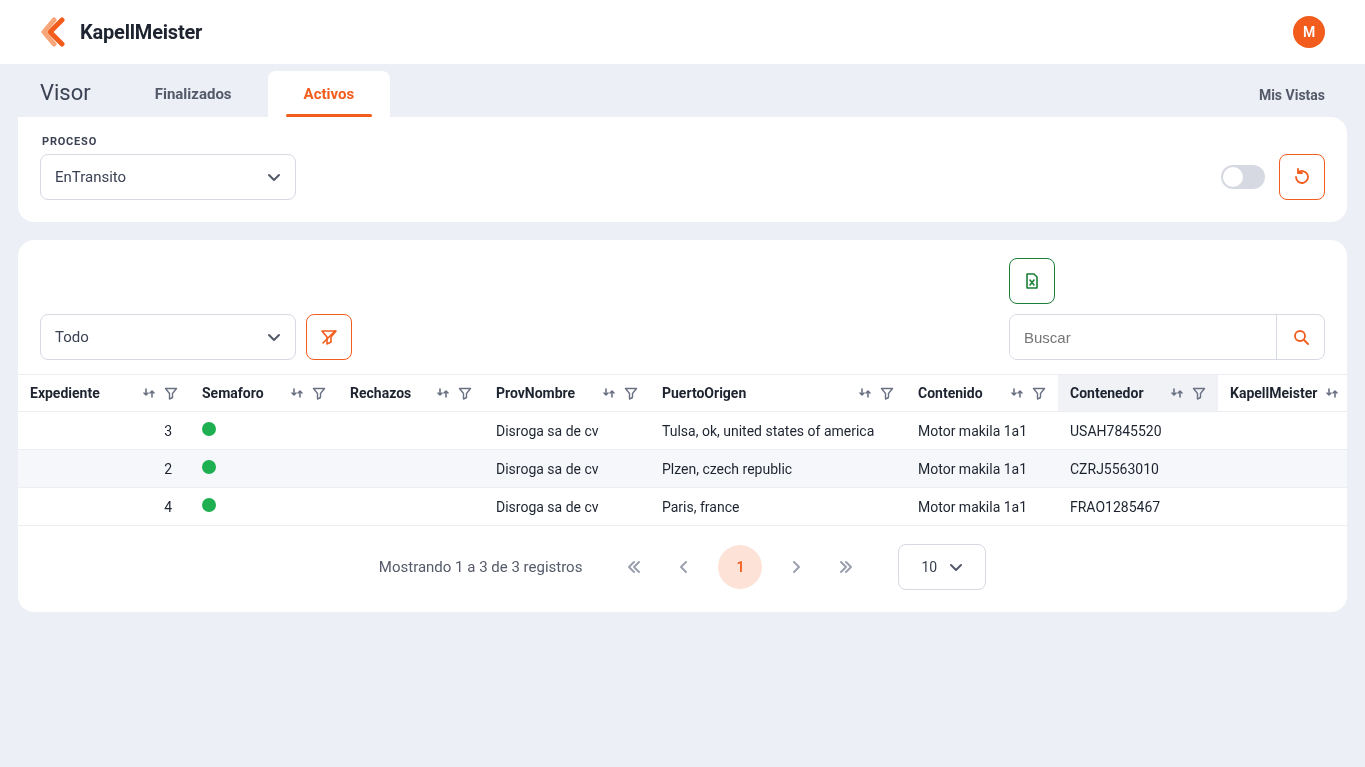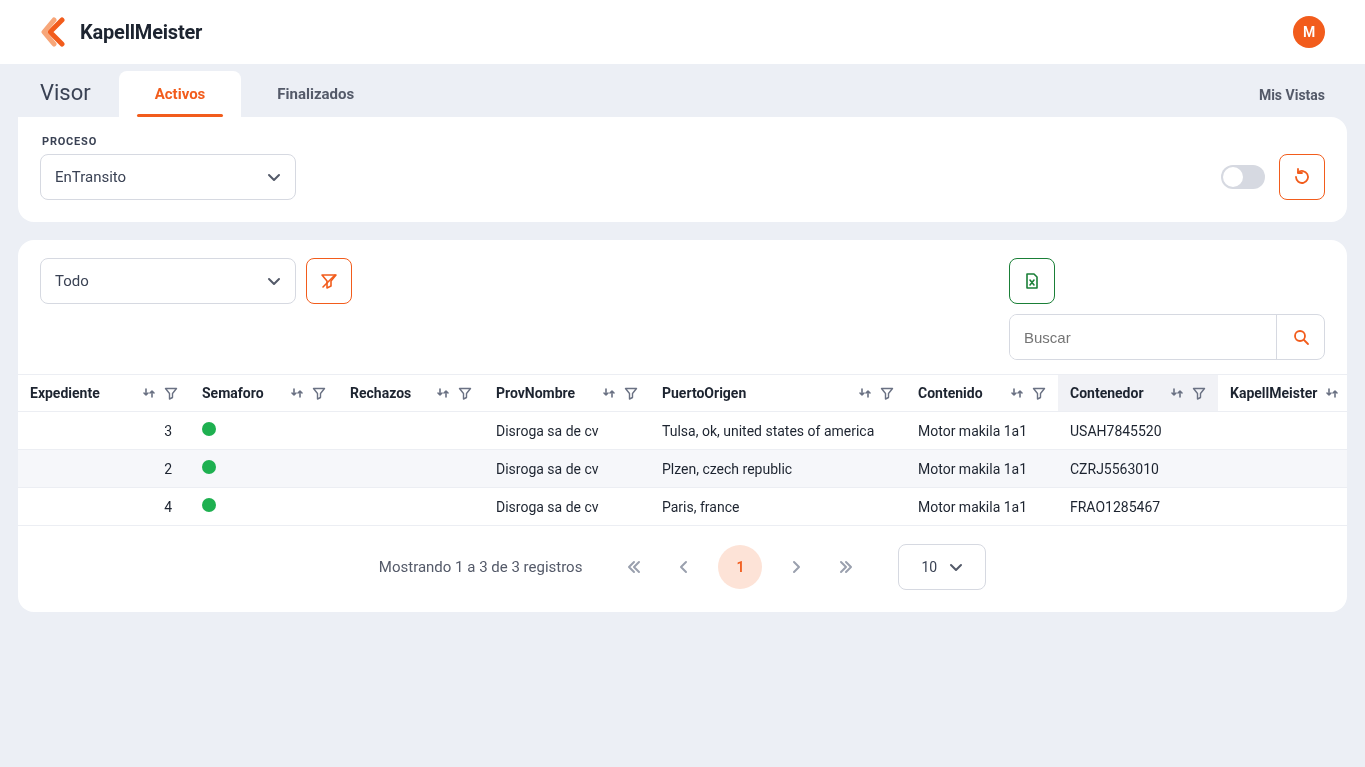--- a/index.html
+++ b/index.html
@@ -96,21 +96,21 @@
 
   
   .table-card {
     margin: 8px 18px 0 18px;
     background: #ffffff;
     border-radius: 16px;
     padding: 18px 0 22px 0;
     overflow: hidden;
   }
   .toolbar {
-    display: flex; align-items: flex-start; justify-content: space-between;
+    display: flex; align-items: flex-end; justify-content: space-between;
     padding: 0 22px 14px 22px;
   }
   .toolbar-left { display: flex; gap: 10px; }
   .toolbar-right { display: flex; gap: 10px; flex-direction: column; }
   .search-wrap {
     display: flex; height: 46px; border: 1px solid #d6d9e1; border-radius: 8px;
     overflow: hidden; min-width: 316px;
   }
   .search-wrap input {
     border: none; outline: none; padding: 0 14px; font-size: 15px; flex: 1;
@@ -177,25 +177,25 @@
     <span class="brand-name">KapellMeister</span>
   </div>
   <div class="avatar">
     <span>M</span>
   </div>
 </div>
 
 <div class="tabstrip">
   <div class="tabs-left">
     <div class="view-title">Visor</div>
+    <div class="tab">
+      <span>Finalizados</span>
+    </div>
     <div class="tab active">
       <span>Activos</span>
-    </div>
-    <div class="tab">
-      <span>Finalizados</span>
     </div>
   </div>
   <div class="tabs-right">Mis Vistas</div>
 </div>
 
 <div class="card filters">
   <div class="proc-label">PROCESO</div>
   <div class="filters-row">
     <div class="select">
       <span>EnTransito</span>

